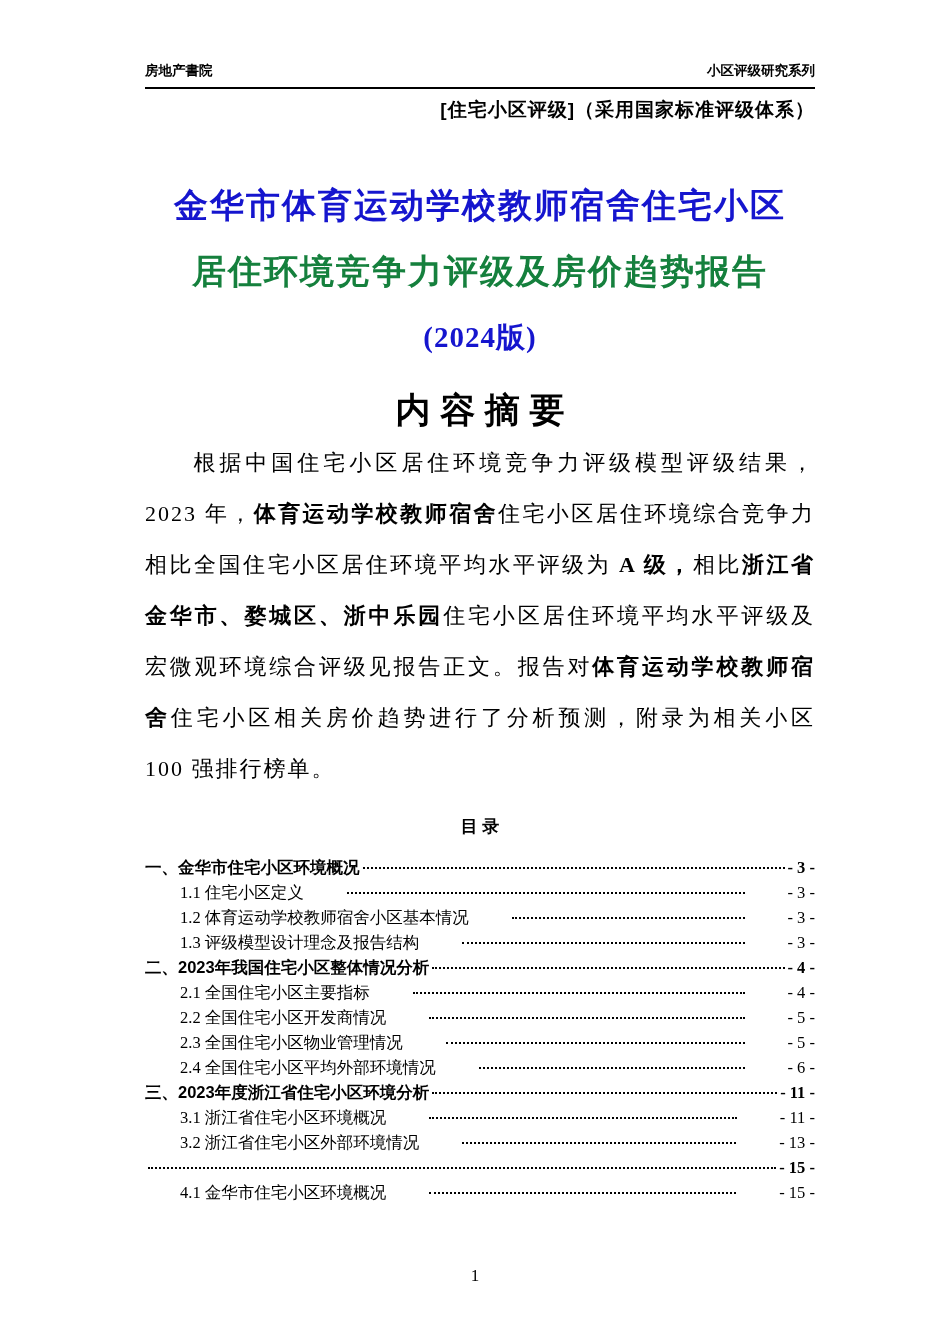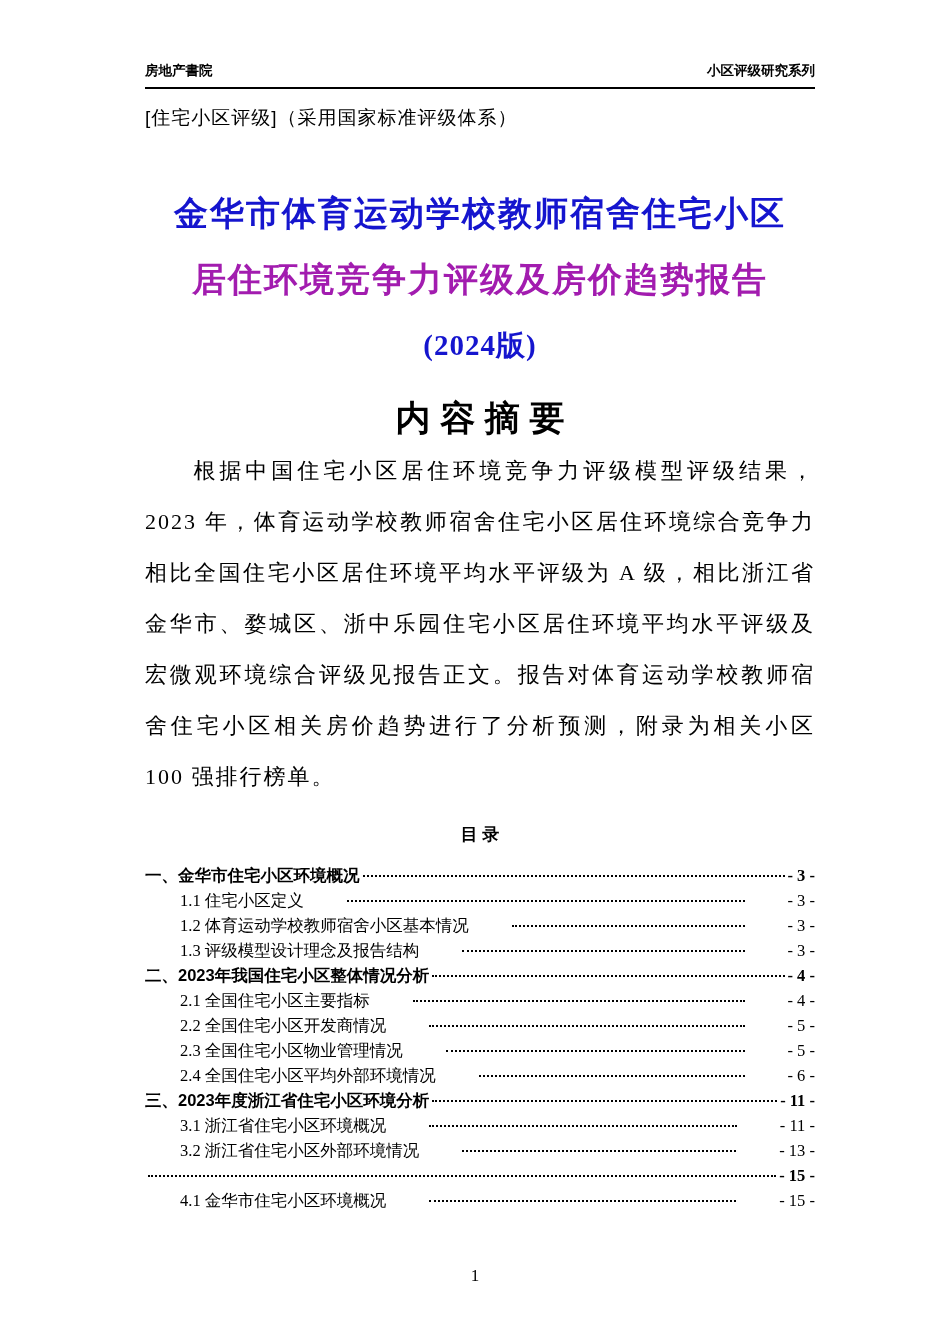--- a/index.html
+++ b/index.html
@@ -19,25 +19,26 @@
   
   .header {
     display: flex; justify-content: space-between; align-items: flex-end;
     font-size: 13.5px;
     padding-bottom: 7px;
     border-bottom: 2px solid #000;
     font-weight: bold;
   }
   
   .subheader {
-    margin-top: 16px;
-    font-family: "Liberation Sans", "DejaVu Sans", sans-serif;
-    font-weight: 400;
+    margin-top: 8px;
+    font-family: "Liberation Sans", "DejaVu Sans", sans-serif;
+    font-weight: 700;
     font-size: 19px;
     letter-spacing: 1px;
+    text-align: right;
   }
   
   .title-block { margin-top: 50px; text-align: center; }
   .title-line {
     font-size: 34px; font-weight: 700;
     line-height: 66px; letter-spacing: 2px;
   }
   .title-version {
     font-size: 29px; font-weight: 700;
     line-height: 64px; letter-spacing: 1px;
@@ -52,21 +53,21 @@
     line-height: 34px;
   }
   .summary-paragraph {
     margin-top: 10px;
     font-size: 22px;
     line-height: 51px;
     text-align: justify;
     letter-spacing: 2px;
     text-indent: 2.2em;
   }
-  .summary-paragraph .run-bold { font-weight: 400; }
+  .summary-paragraph .run-bold { font-weight: 700; }
   
   .toc-heading {
     margin-top: 16px;
     text-align: center;
     font-family: "Liberation Sans", "DejaVu Sans", sans-serif;
     font-weight: 700;
     font-size: 17px;
     line-height: 33px;
   }
   .toc-list { margin-top: 12px; }
@@ -106,21 +107,21 @@
 
   <div class="header">
     <span>房地产書院</span>
     <span>小区评级研究系列</span>
   </div>
 
   <div class="subheader">[住宅小区评级]（采用国家标准评级体系）</div>
 
   <div class="title-block">
     <div class="title-line" style="color: rgb(21, 21, 206);">金华市体育运动学校教师宿舍住宅小区</div>
-    <div class="title-line" style="color: #a21caf;">居住环境竞争力评级及房价趋势报告</div>
+    <div class="title-line" style="color: #15803d;">居住环境竞争力评级及房价趋势报告</div>
     <div class="title-version" style="color: rgb(21, 21, 206);">(2024版)</div>
   </div>
 
   <div class="summary-heading">内 容 摘 要</div>
 
   <div class="summary-paragraph"><span>根据中国住宅小区居住环境竞争力评级模型评级结果，2023 年，</span><span class="run-bold">体育运动学校教师宿舍</span><span>住宅小区居住环境综合竞争力相比全国住宅小区居住环境平均水平评级为 </span><span class="run-bold">A 级，</span><span>相比</span><span class="run-bold">浙江省金华市、婺城区、浙中乐园</span><span>住宅小区居住环境平均水平评级及宏微观环境综合评级见报告正文。报告对</span><span class="run-bold">体育运动学校教师宿舍</span><span>住宅小区相关房价趋势进行了分析预测，附录为相关小区 100 强排行榜单。</span></div>
 
   <div class="toc-heading">目 录</div>
 
   <div class="toc-list">

